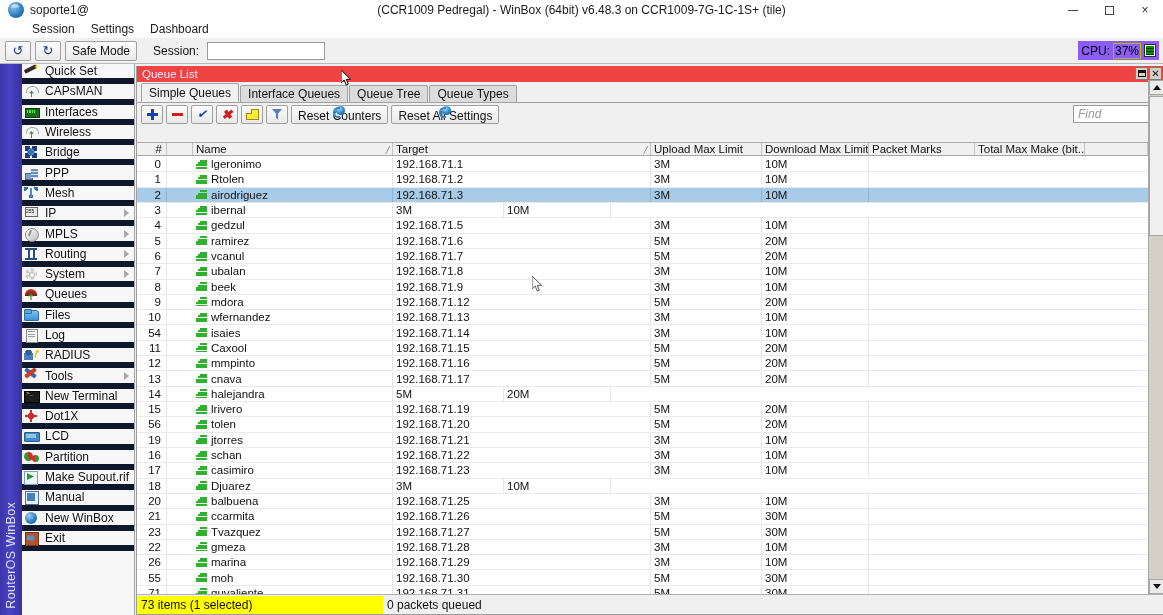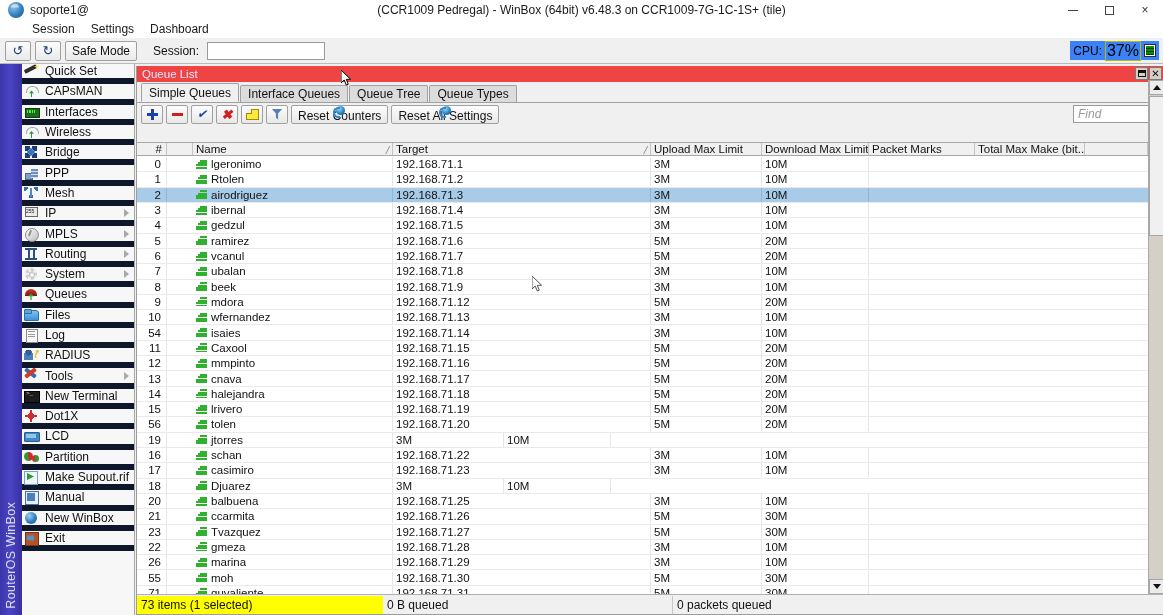--- a/index.html
+++ b/index.html
@@ -64,24 +64,24 @@
     font-size:12px; color:#111;
   }
   .tbtn.arrow{ font-size:13px; color:#1b3e86; }
   .sesslabel{ margin-left:12px; font-size:12px; color:#111; }
   .sessinput{
     width:118px; height:18px; margin-left:4px;
     background:#fff; border:1px solid #9a9a9a;
   }
   .cpuwrap{
     position:absolute; right:4px; top:3px; height:19px;
-    background:#3b82f6; display:flex; align-items:center; padding:0 3px; gap:3px;
+    background:#8b5cf6; display:flex; align-items:center; padding:0 3px; gap:3px;
   }
   .cpulabel{ font-size:12px; color:#000; }
-  .cpuval{ font-size:16px; color:#000; border:1px solid #b8b800; padding:0 1px; }
+  .cpuval{ font-size:12px; color:#000; border:1px solid #b8b800; padding:0 1px; }
   .cpubox{
     width:12px; height:13px; background:#ffffff; border:1px solid #2a2a2a;
     position:relative; overflow:hidden;
   }
   .cpubox::after{
     content:""; position:absolute; left:1px; right:1px; bottom:1px; height:9px;
     background:repeating-linear-gradient(#0a8a0a 0 2px,#053f05 2px 3px);
   }
 
   
@@ -629,23 +629,20 @@
             <div class="td num c-idx">
               <span>3</span>
             </div>
             <div class="td c-flag">
               <span></span>
             </div>
             <div class="td c-name">
               <span class="qico"></span>
               <span>ibernal</span>
             </div>
-            <div class="td c-target">
-              <span>192.168.71.4</span>
-            </div>
             <div class="td c-up">
               <span>3M</span>
             </div>
             <div class="td c-down">
               <span>10M</span>
             </div>
             <div class="td c-marks">
               <span></span>
             </div>
             <div class="td c-total">
@@ -989,23 +986,20 @@
             <div class="td num c-idx">
               <span>14</span>
             </div>
             <div class="td c-flag">
               <span></span>
             </div>
             <div class="td c-name">
               <span class="qico"></span>
               <span>halejandra</span>
             </div>
-            <div class="td c-target">
-              <span>192.168.71.18</span>
-            </div>
             <div class="td c-up">
               <span>5M</span>
             </div>
             <div class="td c-down">
               <span>20M</span>
             </div>
             <div class="td c-marks">
               <span></span>
             </div>
             <div class="td c-total">
@@ -1078,20 +1072,23 @@
           <div class="trow">
             <div class="td num c-idx">
               <span>19</span>
             </div>
             <div class="td c-flag">
               <span></span>
             </div>
             <div class="td c-name">
               <span class="qico"></span>
               <span>jtorres</span>
+            </div>
+            <div class="td c-target">
+              <span>192.168.71.21</span>
             </div>
             <div class="td c-up">
               <span>3M</span>
             </div>
             <div class="td c-down">
               <span>10M</span>
             </div>
             <div class="td c-marks">
               <span></span>
             </div>
@@ -1407,21 +1404,20 @@
           <i></i>
         </div>
       <div class="sb-thumb"></div>
       <div class="sb-arrow down">
           <i></i>
         </div>
     </div>
 
     <div class="statusbar">
       <div class="st-cell st-a hl">73 items (1 selected)</div>
-      <div class="st-cell st-b">0 B queued</div>
       <div class="st-cell st-c">0 packets queued</div>
     </div>
   </div>
 
   <div class="cursor" style="left:341px; top:70px;">
     <svg width="12" height="18" viewBox="0 0 12 18">
         <path d="M0 0 L0 13 L3.2 10 L5.3 15 L7.3 14.2 L5.3 9.4 L9.6 9.2 Z" fill="#ffffff" stroke="#000000" stroke-width="1"></path>
       </svg>
   </div>
   <div class="cursor" style="left:532px; top:276px;">

